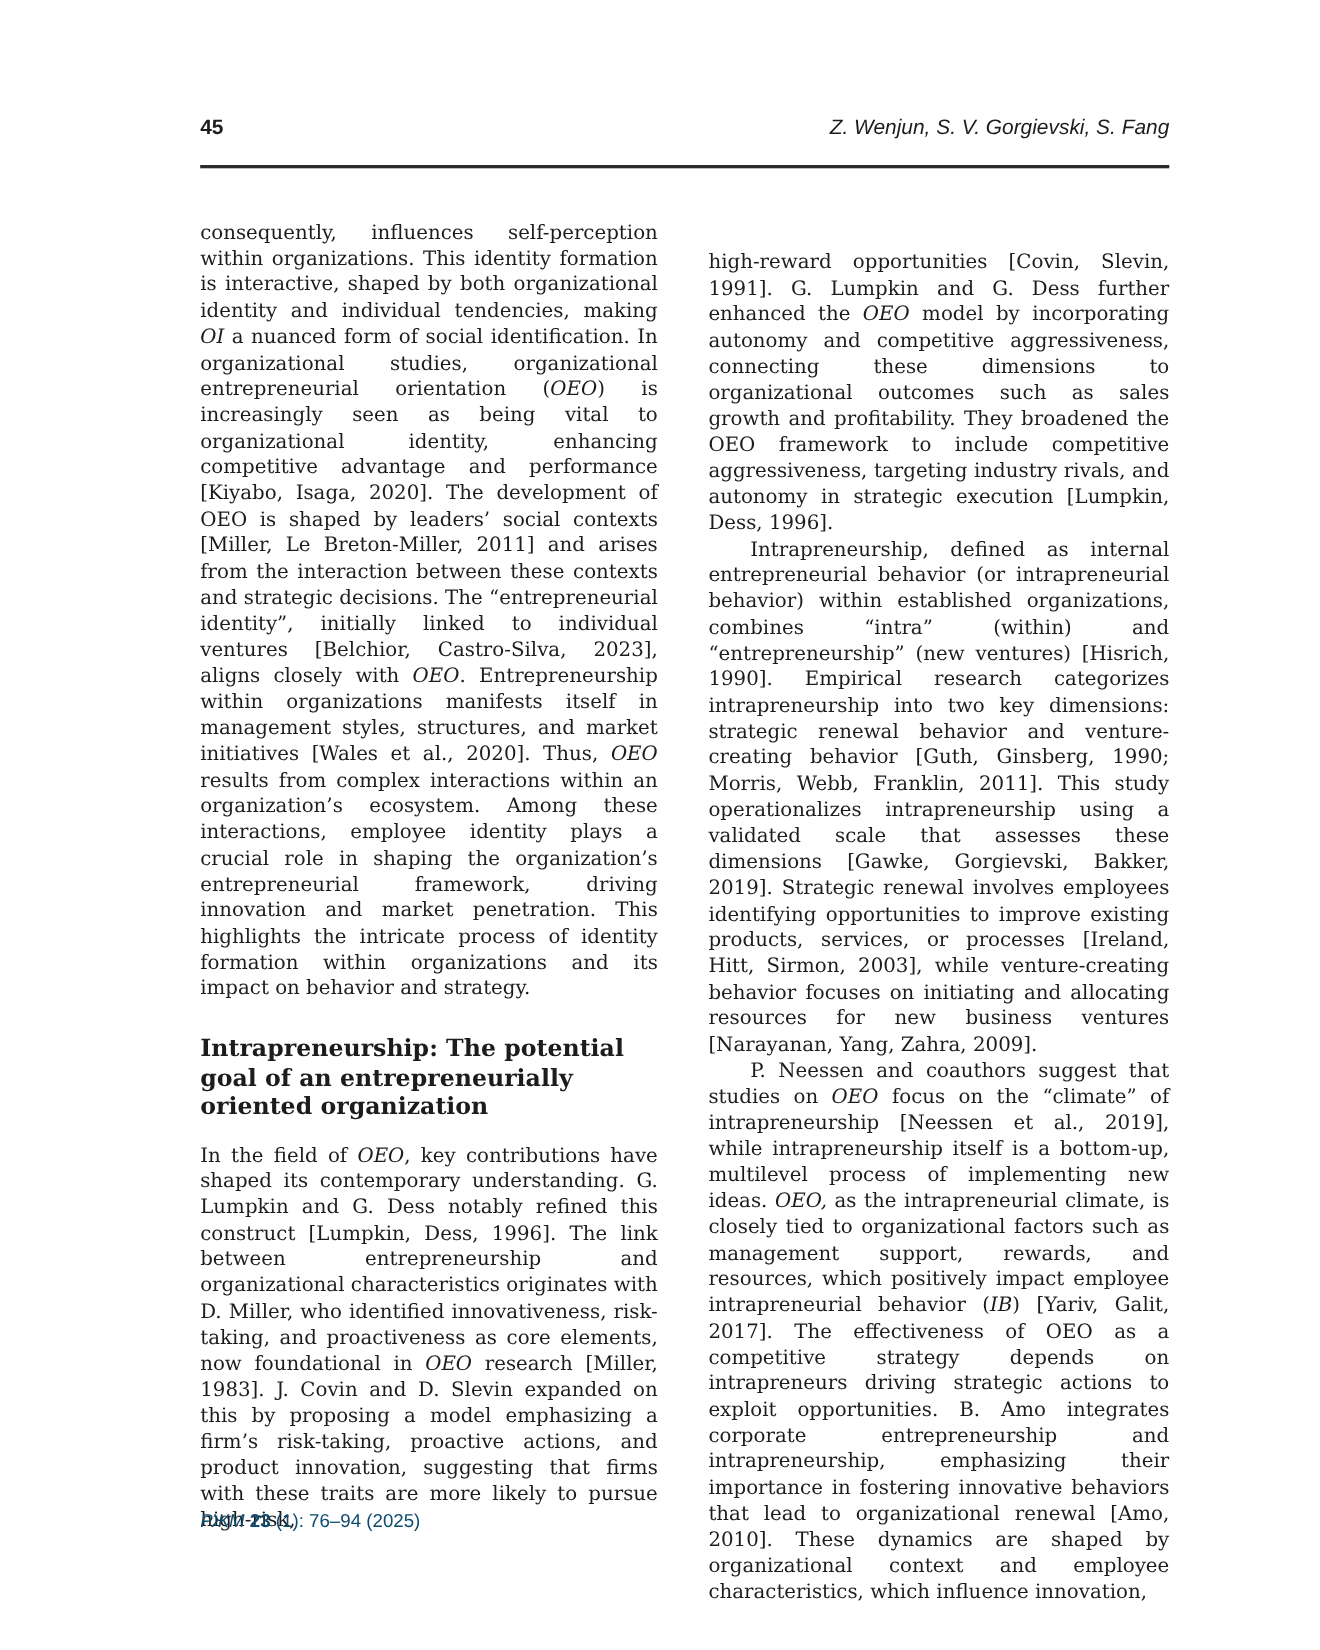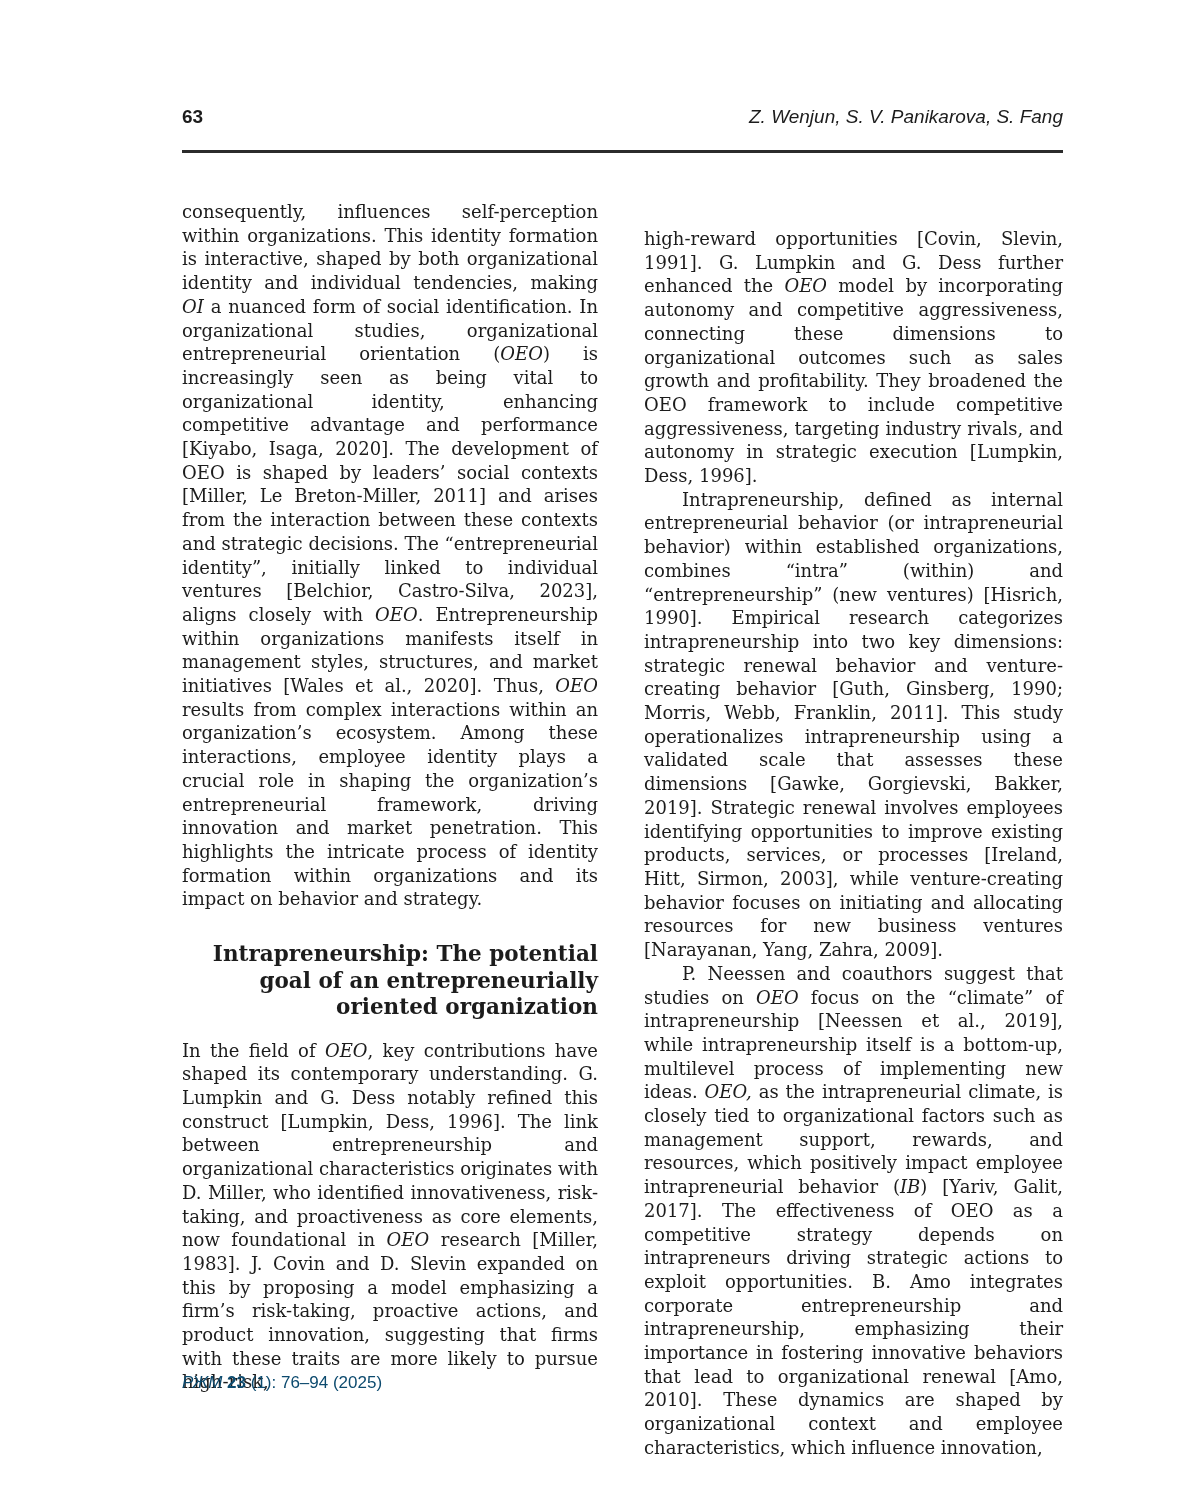--- a/index.html
+++ b/index.html
@@ -35,41 +35,41 @@
     hyphens:auto;-webkit-hyphens:auto;
   }
   .col-left{left:182px;width:416px;}
   .col-right{left:644px;width:419px;margin-top:27px;}
   .col p{margin:0;padding:0;}
   .col p.indent{text-indent:38px;}
   .section-heading{
     font-size:21.5px;
     font-weight:bold;
     line-height:26.5px;
-    text-align:right;
-    margin:30px 0 18px 12px;
+    text-align:left;
+    margin:30px 0 18px 0;
   }
   .footer{
     position:absolute;
     left:182px;top:1373px;
     font-family:"Liberation Sans",sans-serif;
     font-size:17px;
     color:#0c4a6e;
   }
   .footer .journal{font-style:italic;}
   .footer .volume{font-weight:bold;}
 </style>
 </head>
 <body>
 
 <div class="page">
 
   <div class="header">
-    <span class="page-number">63</span>
-    <span class="running-authors">Z. Wenjun, S. V. Panikarova, S. Fang</span>
+    <span class="page-number">45</span>
+    <span class="running-authors">Z. Wenjun, S. V. Gorgievski, S. Fang</span>
   </div>
 
   <div class="header-rule"></div>
 
   <div class="col col-left">
     <p><span>consequently, influences self-perception within organizations. This identity formation is interactive, shaped by both organizational identity and individual tendencies, making </span><i>OI</i><span> a nuanced form of social identification. In organizational studies, organizational entrepreneurial orientation (</span><i>OEO</i><span>) is increasingly seen as being vital to organizational identity, enhancing competitive advantage and performance [Kiyabo, Isaga, 2020]. The development of OEO is shaped by leaders’ social contexts [Miller, Le Breton-Miller, 2011] and arises from the interaction between these contexts and strategic decisions. The “entrepreneurial identity”, initially linked to individual ventures [Belchior, Castro-Silva, 2023], aligns closely with </span><i>OEO</i><span>. Entrepreneurship within organizations manifests itself in management styles, structures, and market initiatives [Wales et al., 2020]. Thus, </span><i>OEO</i><span> results from complex interactions within an organization’s ecosystem. Among these interactions, employee identity plays a crucial role in shaping the organization’s entrepreneurial framework, driving innovation and market penetration. This highlights the intricate process of identity formation within organizations and its impact on behavior and strategy.</span></p>
     <h2 class="section-heading">Intrapreneurship: The potential goal of an entrepreneurially oriented organization</h2>
     <p><span>In the field of </span><i>OEO</i><span>, key contributions have shaped its contemporary understanding. G. Lumpkin and G. Dess notably refined this construct [Lumpkin, Dess, 1996]. The link between entrepreneurship and organizational characteristics originates with D. Miller, who identified innovativeness, risk-taking, and proactiveness as core elements, now foundational in </span><i>OEO</i><span> research [Miller, 1983]. J. Covin and D. Slevin expanded on this by proposing a model emphasizing a firm’s risk-taking, proactive actions, and product innovation, suggesting that firms with these traits are more likely to pursue high-risk,</span></p>
   </div>
 

